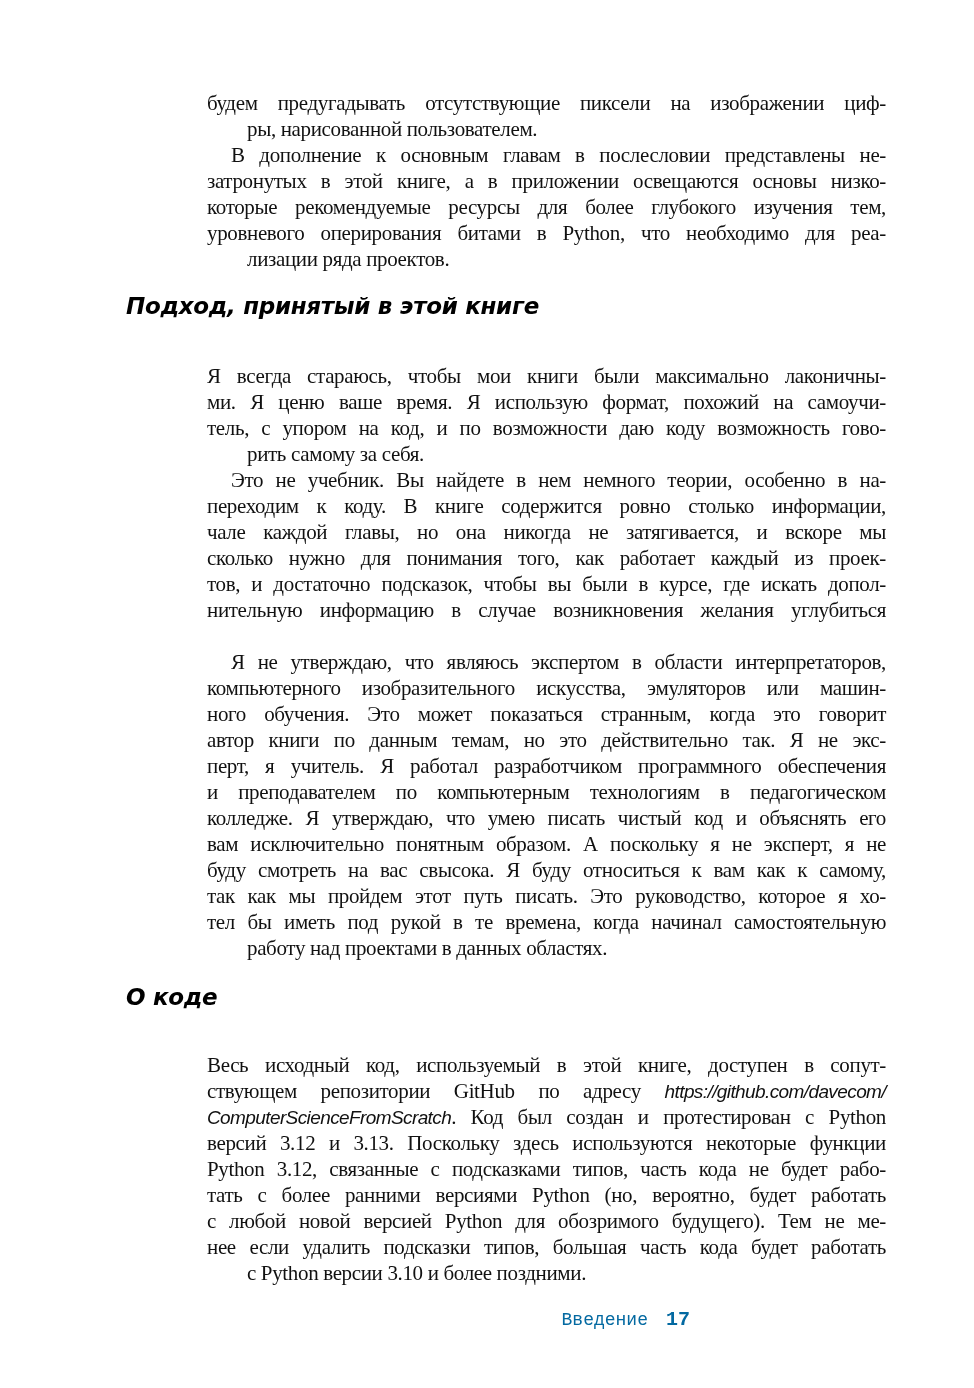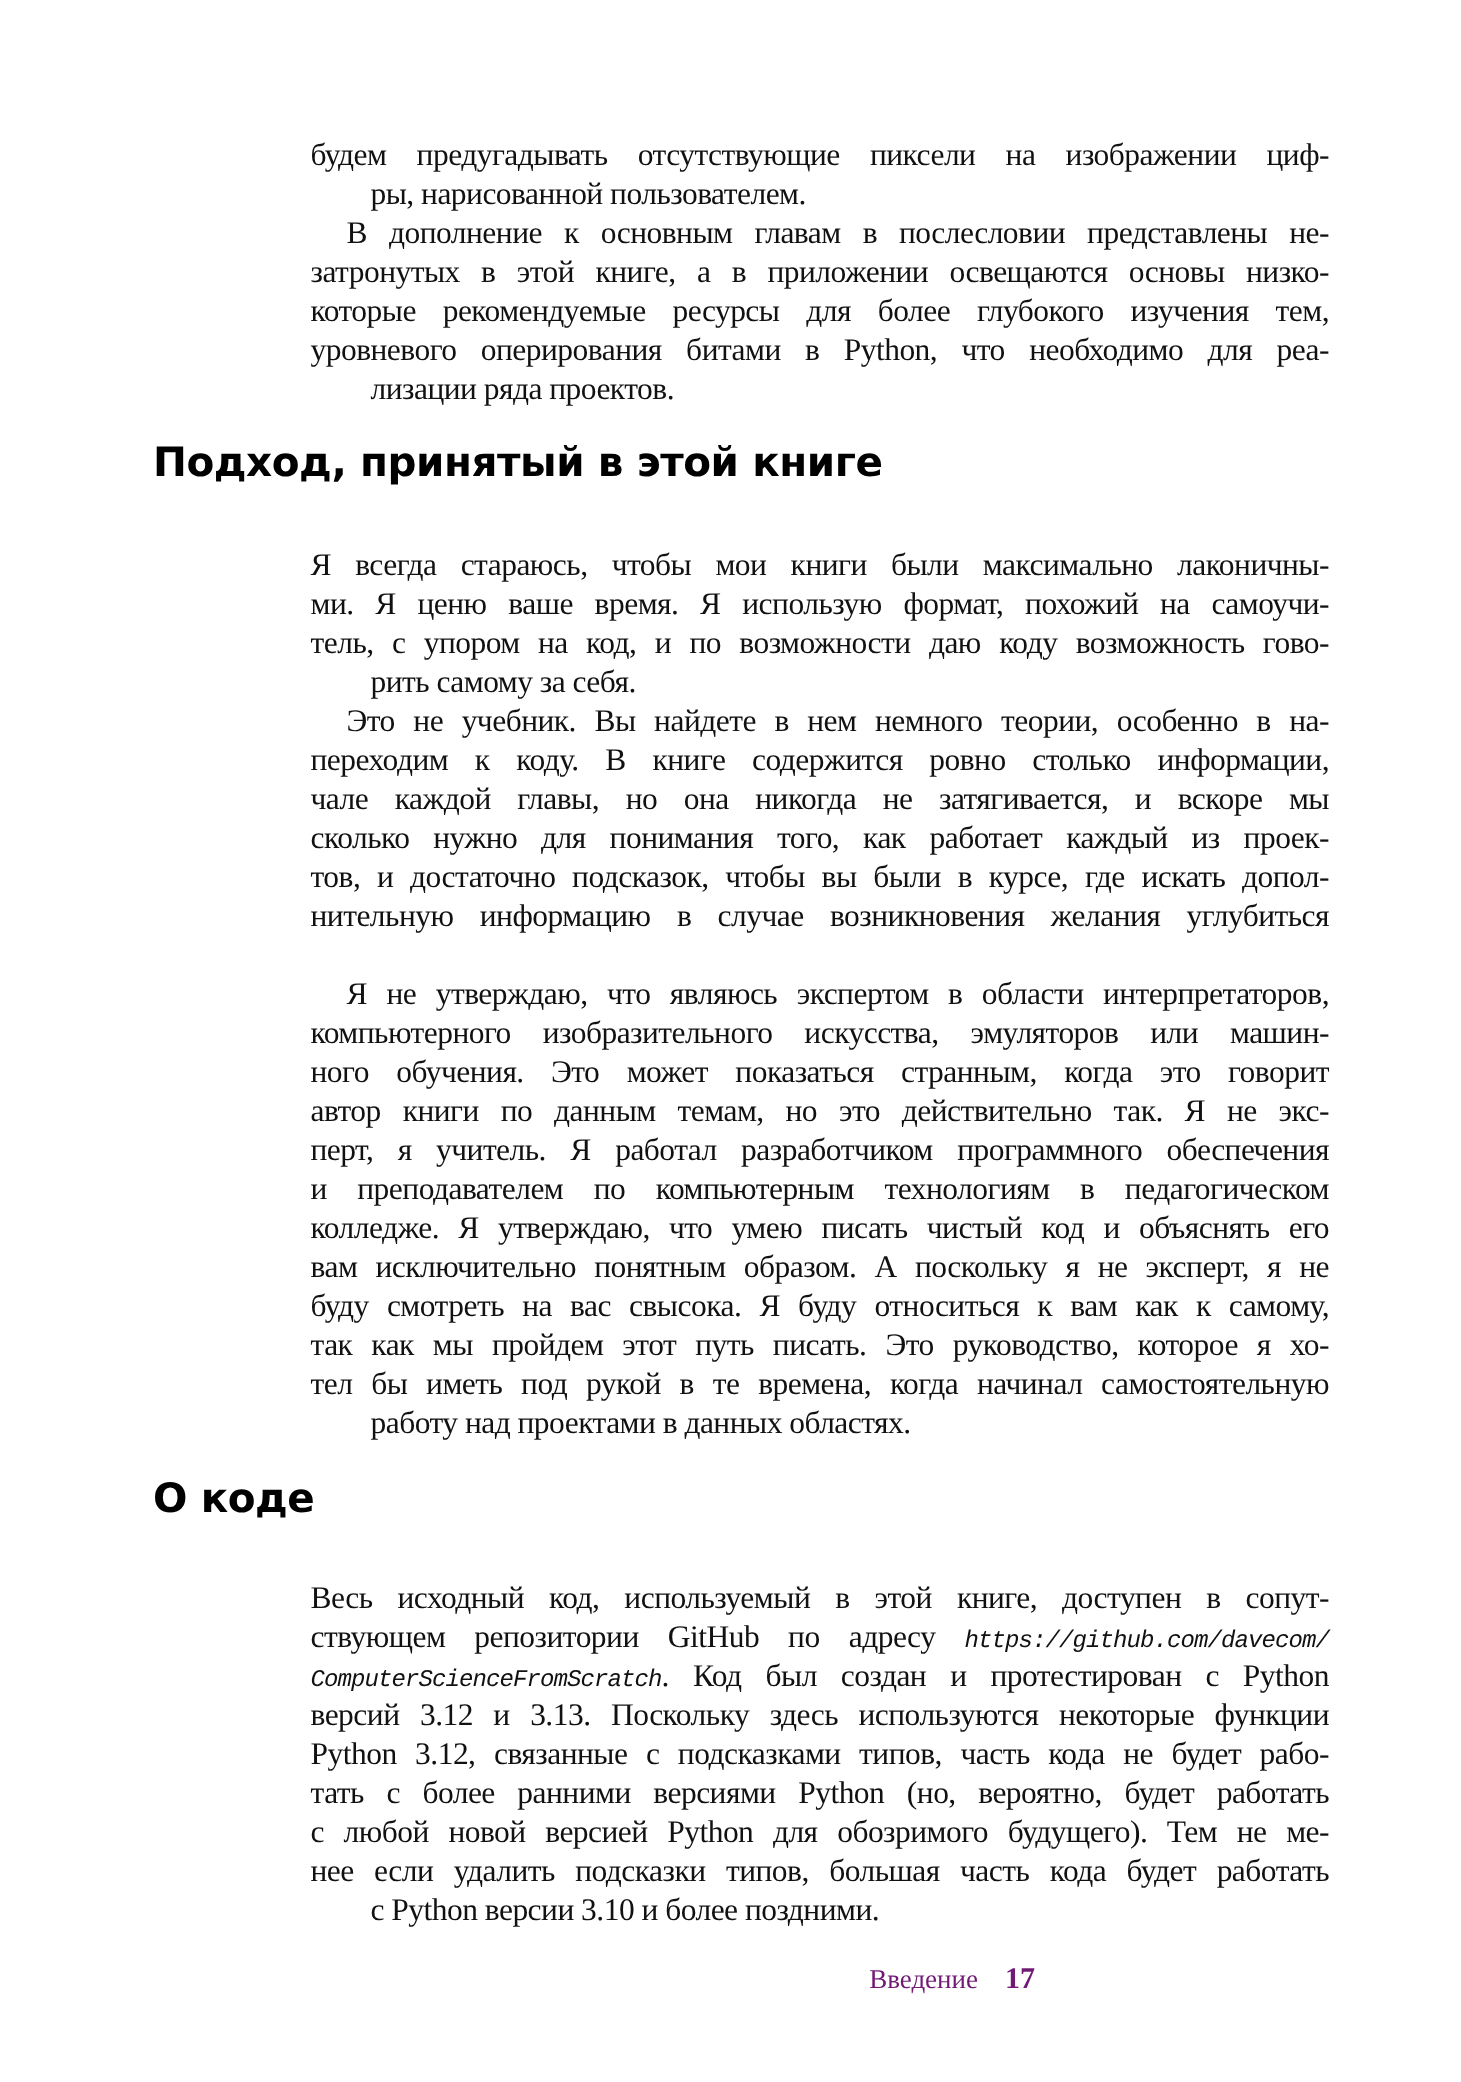--- a/index.html
+++ b/index.html
@@ -2,23 +2,23 @@
 <html><head>
   <meta charset="utf-8">
   <style>
     html, body { margin: 0; padding: 0; background: #ffffff; }
     body { width: 974px; height: 1388px; position: relative; overflow: hidden; color: #111; }
     .page { position: absolute; left: 0; top: 0; width: 778px; height: 1388px; }
     .para { position: absolute; left: 207px; width: 679px; font-family: "Liberation Serif", "DejaVu Serif", serif; font-size: 21px; }
     .line { display: block; height: 26px; line-height: 26px; white-space: nowrap; text-align: justify; text-align-last: justify; letter-spacing: -0.35px; }
     .line.last { text-align-last: left; margin-left: 40px; }
     .line.indent { padding-left: 24px; }
-    .heading { position: absolute; left: 102px; font-family: "DejaVu Sans", "Liberation Sans", sans-serif; font-weight: bold; font-size: 27px; color: #000; letter-spacing: -0.3px; }
-    .url { font-style: italic; font-family: Liberation Mono, monospace; font-size: 16px; letter-spacing: -0.6px; }
-    .footer { position: absolute; top: 1308px; right: 88px; font-family: Liberation Serif, serif; font-size: 18px; color: #701a75; }
+    .heading { position: absolute; left: 126px; font-family: "DejaVu Sans", "Liberation Sans", sans-serif; font-weight: bold; font-size: 23px; color: #000; letter-spacing: -0.3px; font-style: italic; }
+    .url { font-style: italic; font-family: Liberation Sans, sans-serif; font-size: 19px; letter-spacing: -0.6px; }
+    .footer { position: absolute; top: 1308px; right: 88px; font-family: Liberation Mono, monospace; font-size: 18px; color: #0369a1; }
     .footer .section { margin-right: 18px; }
     .footer .pagenum { font-weight: bold; font-size: 20px; }
   </style>
 </head>
 <body>
 
 <div class="page">
 
   <div class="para" style="top:90px;">
     <span class="line">будем предугадывать отсутствующие пиксели на изображении циф-</span>

